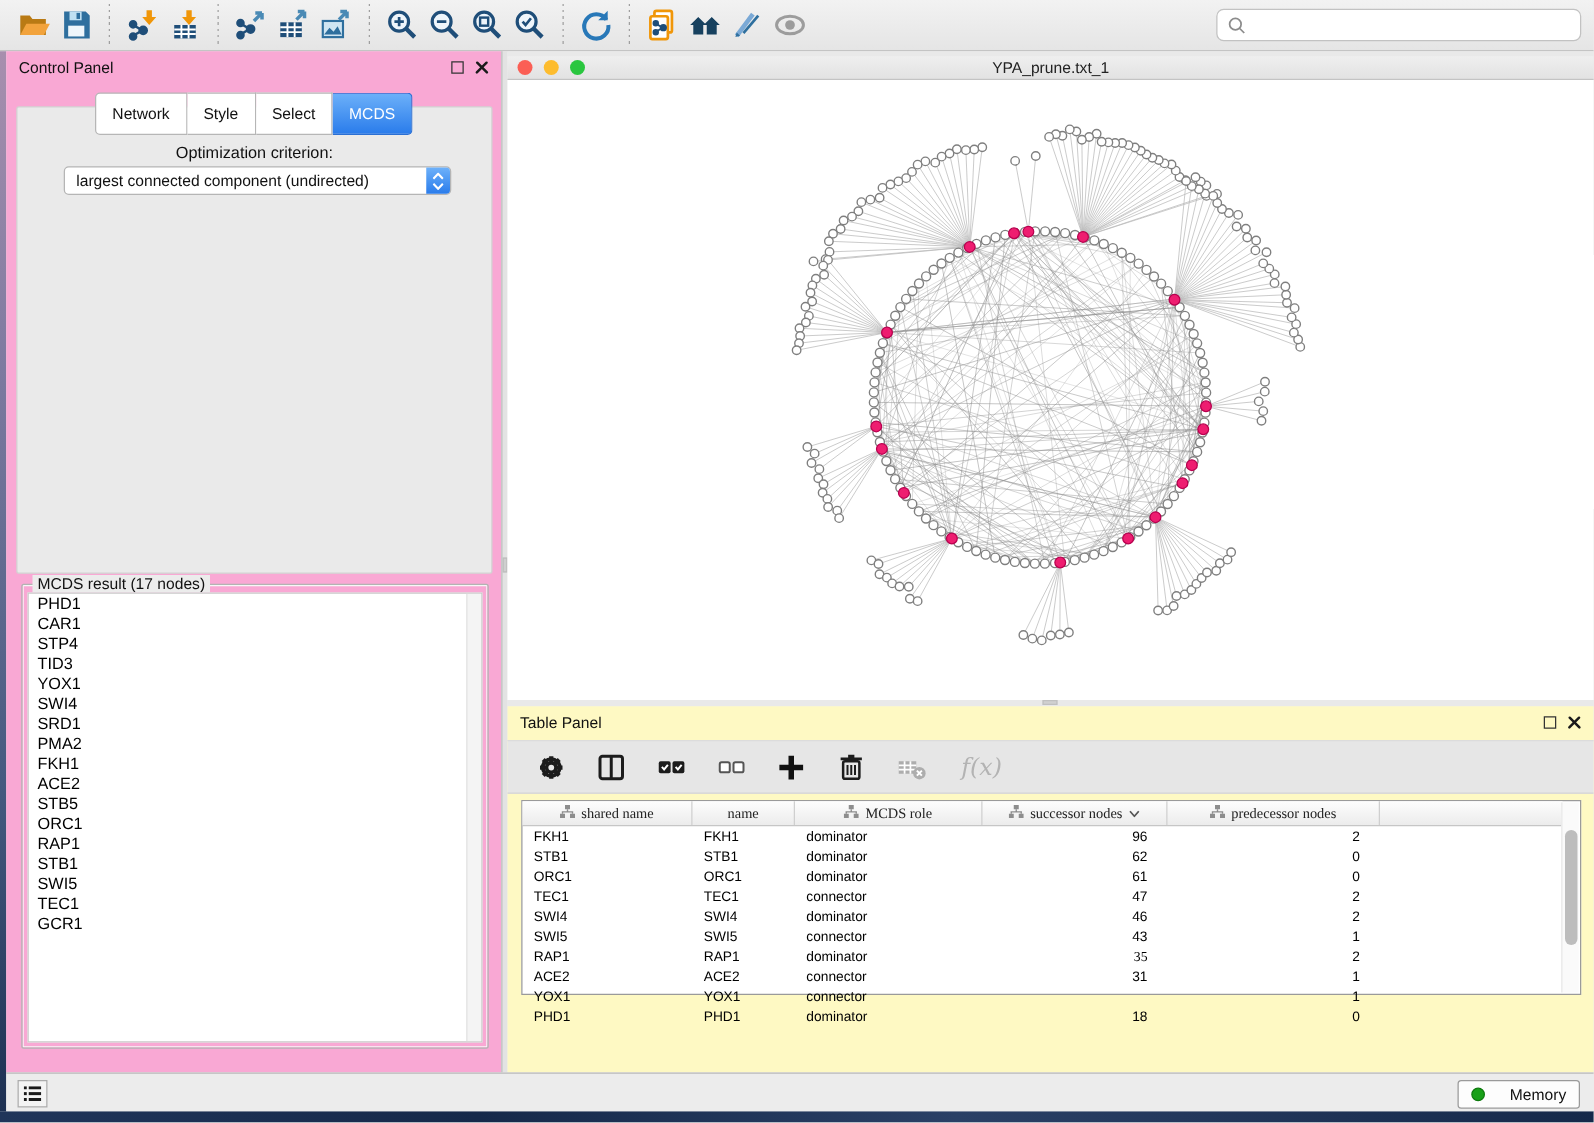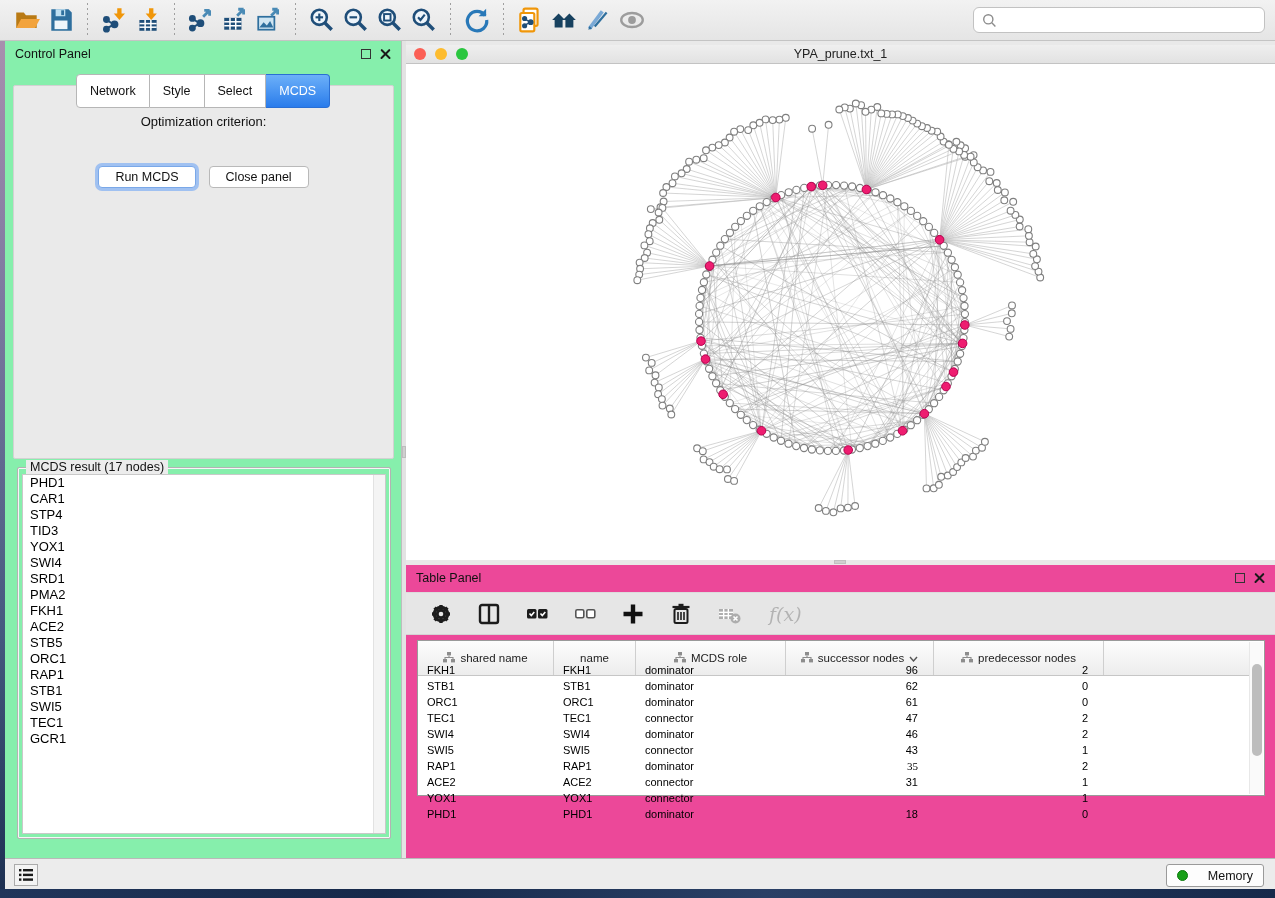--- a/index.html
+++ b/index.html
@@ -20,21 +20,21 @@
   #search-input { border:none; outline:none; flex:1; font-size:12px; background:transparent; }
 
   
   #desktop-left { position:absolute; left:0; top:41px; width:5px; height:848px;
     background:linear-gradient(#a88fae 0%, #7d7aa0 30%, #44597f 70%, #1d3052 100%); }
   #desktop-bottom { position:absolute; left:0; top:889px; width:1275px; height:9px;
     background:linear-gradient(90deg,#20355a,#16294a 30%,#2a4066 60%,#16294a); }
 
   
   #control-panel { position:absolute; left:5px; top:41px; width:396px; height:817px;
-    background:#86efac; }
+    background:#f9a8d4; }
   .panel-head { height:26px; display:flex; align-items:center; padding:0 10px; }
   .panel-title { font-size:12.5px; color:#111; }
   .panel-btns { margin-left:auto; display:flex; gap:9px; align-items:center; }
   .float-btn { width:10px; height:10px; border:1.6px solid #333; cursor:pointer; background:#fff0; }
   .close-btn { width:11px; height:11px; position:relative; cursor:pointer; }
   .close-btn:before,.close-btn:after { content:""; position:absolute; left:-1px; top:4.5px;
     width:13px; height:2.4px; background:#1a1a1a; border-radius:1px; }
   .close-btn:before { transform:rotate(45deg); } .close-btn:after { transform:rotate(-45deg); }
 
   .seg-tabs { display:flex; justify-content:center; }
@@ -82,32 +82,32 @@
   #network-window { position:absolute; left:406px; top:41px; width:869px; height:519px; background:#e9e9e9; }
   #net-titlebar { position:absolute; left:0; top:4px; width:100%; height:19px;
     background:linear-gradient(#efefef,#e2e2e2); border-bottom:1px solid #c3c3c3;
     display:flex; align-items:center; }
   .lights { display:flex; gap:9px; padding-left:8px; }
   .light { width:12px; height:12px; border-radius:50%; cursor:pointer; }
   #net-title { position:absolute; left:0; width:100%; text-align:center; font-size:12.5px; color:#222; }
   #net-canvas { position:absolute; left:0; top:23px; width:869px; height:496px; background:#fff; }
 
   
-  #table-panel { position:absolute; left:406px; top:565px; width:869px; height:293px; background:#ec4899; }
+  #table-panel { position:absolute; left:406px; top:565px; width:869px; height:293px; background:#fef9c3; }
   #tp-toolbar { position:absolute; left:0; top:27px; width:869px; height:43px;
     background:#e6e6e6; border-top:1px solid #dcdcdc; border-bottom:1px solid #d4d4d4;
     display:flex; align-items:center; padding:0 22px; gap:27px; }
   .tp-icon { width:26px; height:26px; display:flex; align-items:center; justify-content:center; cursor:pointer; }
   #fx-label { font-size:19px; font-style:italic; color:#b3b3b3;
     font-family:"DejaVu Serif","Liberation Serif",serif; cursor:default; }
 
   #tp-table { position:absolute; left:11px; top:75px; width:848px; height:156px;
     background:#fff; border:1px solid #9a9a9a; }
-  #tp-header { position:absolute; left:0; top:0; width:832px; height:35px; display:flex;
-    background:linear-gradient(#fdfdfd,#ececec); border-bottom:1px solid #c6c6c6; }
+  #tp-header { position:absolute; left:0; top:0; width:832px; height:20px; display:flex;
+    background:linear-gradient(#fdfdfd,#ececec); border-bottom:1px solid #c6c6c6;font-family:Liberation Serif, serif; }
   .th { display:flex; align-items:center; justify-content:center; gap:5px;
     border-right:1px solid #cfcfcf; font-size:11.5px; color:#222; height:100%; cursor:pointer; }
   #tp-rows { position:absolute; left:0; top:21px; width:832px; }
   .tr { display:flex; height:16px; }
   .td { font-size:11px; color:#000; line-height:16px; white-space:nowrap; overflow:hidden; cursor:default; }
   .td.num { text-align:right; padding-right:16px; }
   .td.txt { padding-left:9px; }
   #tp-scroll { position:absolute; right:1px; top:1px; width:14px; height:152px; background:#fafafa; border-left:1px solid #e8e8e8; }
   #tp-thumb { position:absolute; left:2px; top:22px; width:10px; height:92px; background:#bdbdbd; border-radius:5px; cursor:pointer; }
 
@@ -299,23 +299,30 @@
       </span>
     </div>
     <div id="cp-tabs" class="seg-tabs">
         <div class="seg-tab">Network</div>
         <div class="seg-tab">Style</div>
         <div class="seg-tab">Select</div>
         <div class="seg-tab active">MCDS</div>
       </div>
     <div id="cp-inner">
       <div id="criterion-label">Optimization criterion:</div>
-      <div id="cp-buttons">
-        <button class="mac-btn focused">Run MCDS</button>
-        <button class="mac-btn">Close panel</button>
+      <div id="criterion-select">
+        <span id="criterion-value">largest connected component (undirected)</span>
+        <span id="criterion-stepper">
+          <svg width="9" height="6" viewBox="0 0 9 6">
+              <path d="M0.7 5 L4.5 1 L8.3 5" fill="none" stroke="#fff" stroke-width="1.7"></path>
+            </svg>
+          <svg width="9" height="6" viewBox="0 0 9 6">
+              <path d="M0.7 1 L4.5 5 L8.3 1" fill="none" stroke="#fff" stroke-width="1.7"></path>
+            </svg>
+        </span>
       </div>
     </div>
     <div id="mcds-group">
       <span id="mcds-legend">MCDS result (17 nodes)</span>
       <div id="mcds-list">
         <div id="mcds-items">
             <div class="mcds-item">PHD1</div>
             <div class="mcds-item">CAR1</div>
             <div class="mcds-item">STP4</div>
             <div class="mcds-item">TID3</div>

